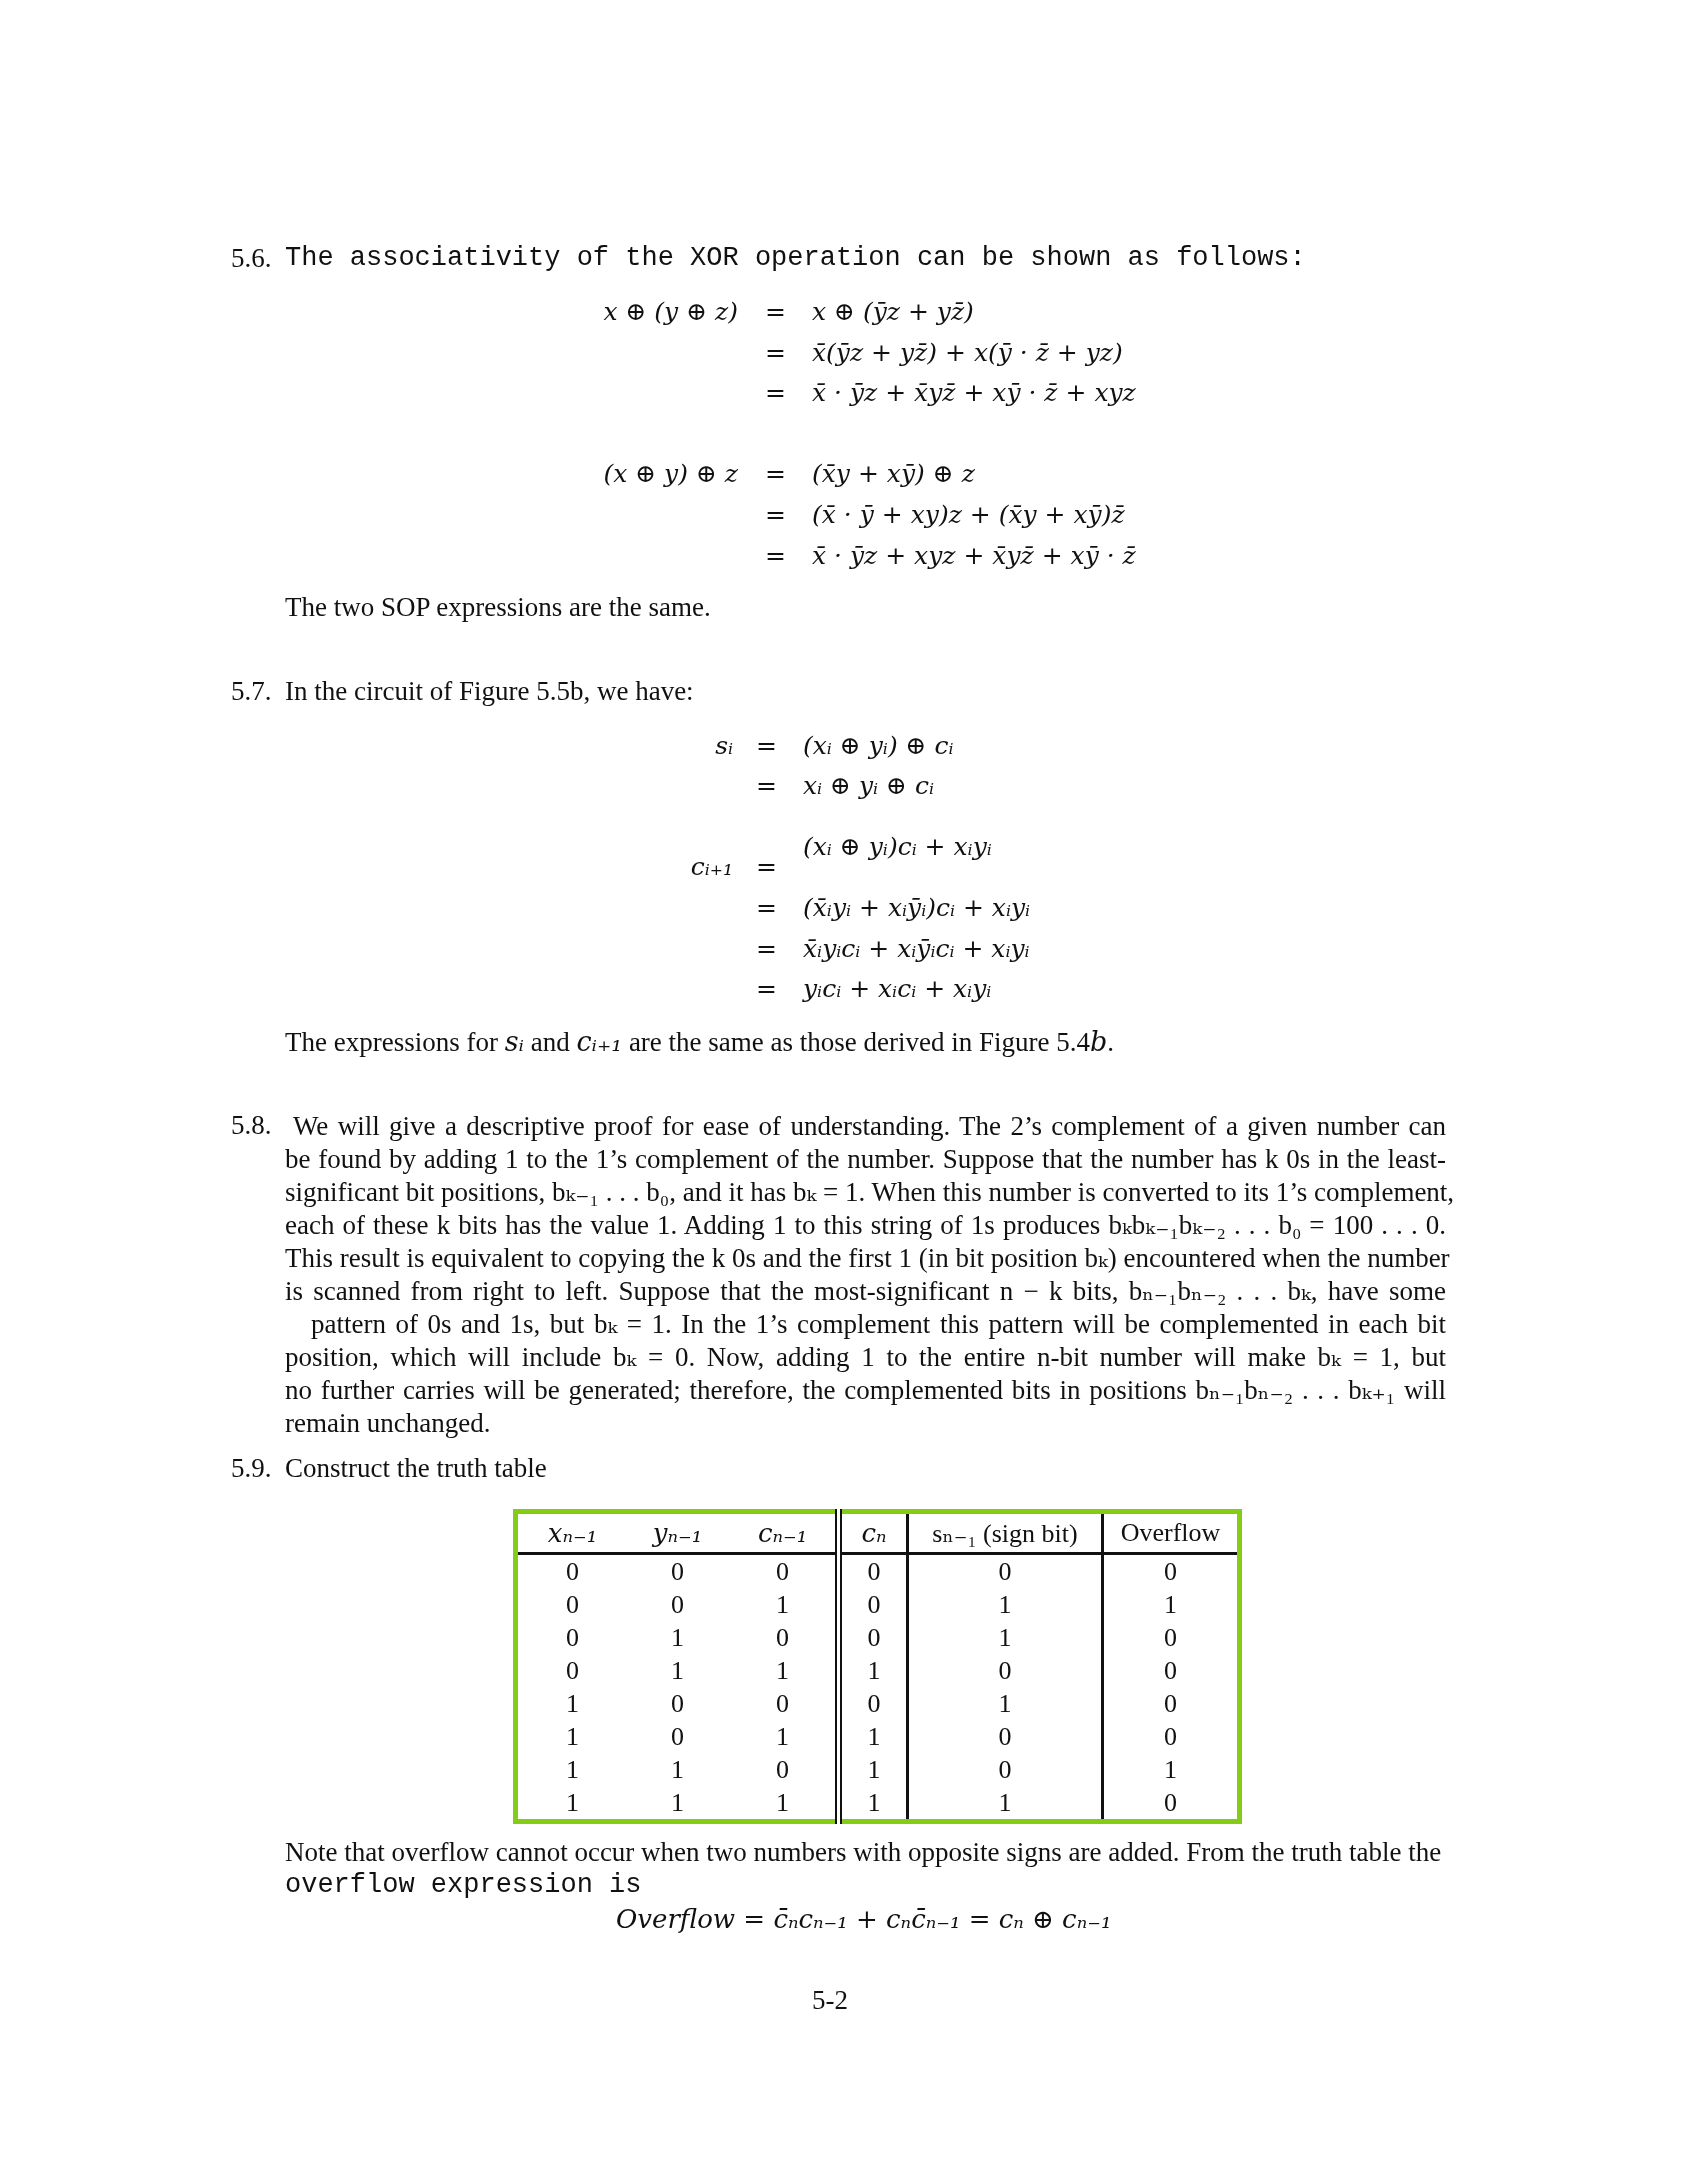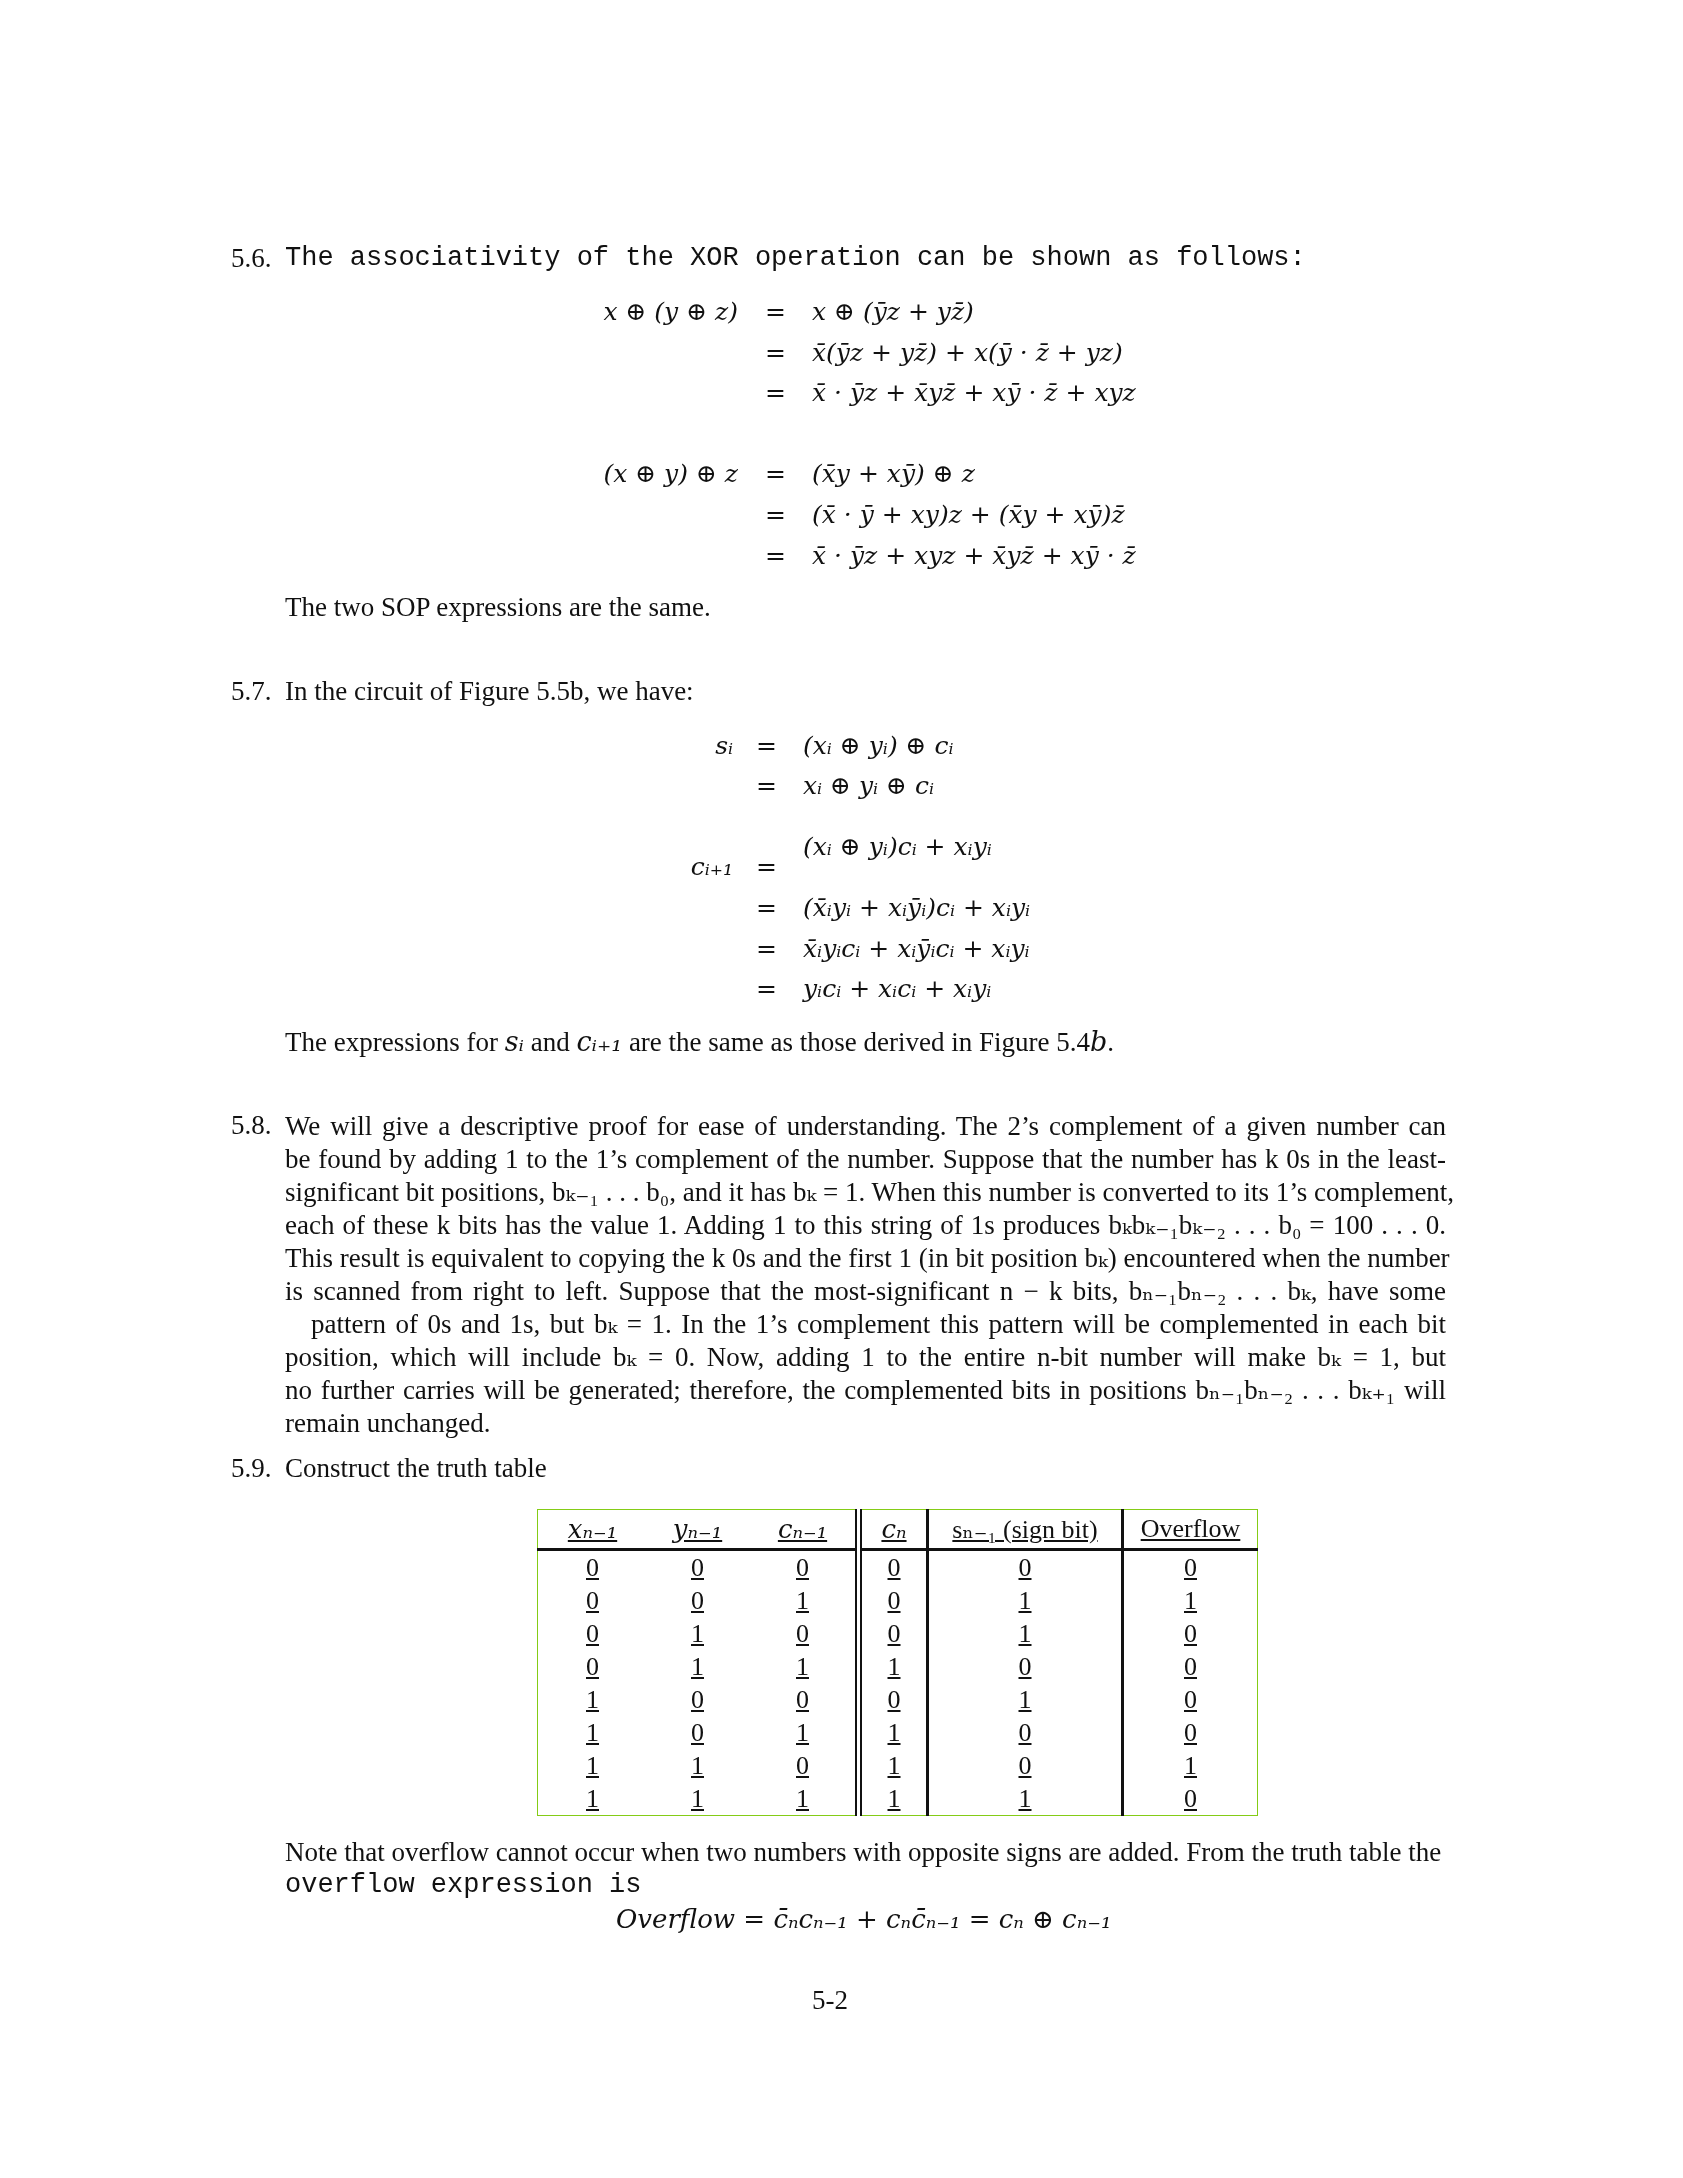--- a/index.html
+++ b/index.html
@@ -12,25 +12,24 @@
   .num { position: absolute; left: 231px; }
   .para { position: absolute; left: 285px; width: 1161px; line-height: 33px; text-align: justify; }
   .line { position: absolute; white-space: nowrap; }
   .math { font-family: "DejaVu Serif", "Liberation Serif", serif; font-style: italic; font-size: 25px; }
   .m { font-family: "DejaVu Serif", "Liberation Serif", serif; font-style: italic; }
   .eq-lhs { position: absolute; text-align: right; white-space: nowrap; }
   .eq-op { position: absolute; white-space: nowrap; font-style: normal; }
   .eq-rhs { position: absolute; white-space: nowrap; }
 
   table.tt {
-    position: absolute; left: 537px; top: 1509px;
+    position: absolute; left: 513px; top: 1509px;
     border-collapse: collapse;
-    border: 1px solid #84cc16;
+    border: 5px solid #84cc16;
     font-size: 26px;
-    text-decoration: underline;
   }
   table.tt th, table.tt td {
     text-align: center; padding: 0 12px; height: 33px; font-weight: normal;
   }
   table.tt th { border-bottom: 3px solid #111; height: 38px; }
   table.tt .c-x { width: 81px; padding-left: 14px; }
   table.tt .c-y { width: 81px; }
   table.tt .c-cin { width: 81px; border-right: 7px double #111; }
   table.tt .c-cn { width: 40px; border-right: 3px solid #111; }
   table.tt .c-s { width: 168px; border-right: 3px solid #111; }
@@ -84,21 +83,21 @@
   <div class="eq-op" style="left:756px; top:934px;">=</div>
   <div class="eq-rhs" style="left:803px; top:934px;">x̄ᵢyᵢcᵢ + xᵢȳᵢcᵢ + xᵢyᵢ</div>
   <div class="eq-op" style="left:756px; top:974px;">=</div>
   <div class="eq-rhs" style="left:803px; top:974px;">yᵢcᵢ + xᵢcᵢ + xᵢyᵢ</div>
 </div>
 
 <div class="line" style="left:285px; top:1026px;"><span>The expressions for </span><span class="m">sᵢ</span><span> and </span><span class="m">cᵢ₊₁</span><span> are the same as those derived in Figure 5.4</span><span class="m">b</span><span>.</span></div>
 
 <div class="num line" style="top:1110px;">5.8.</div>
 <div class="para" style="top:1110px;">
-  <div class="pl" style="text-align-last: justify; text-align: justify; white-space: nowrap; display: block;"><span style="white-space: nowrap; word-spacing: 0px;">We will give a descriptive proof for ease of understanding.  The 2’s complement of a given number can</span></div>
+  <div class="pl" style="text-align-last: justify; text-align: justify; white-space: nowrap; display: block;"><span style="white-space: nowrap; word-spacing: 0px; margin-left: 8px;">We will give a descriptive proof for ease of understanding.  The 2’s complement of a given number can</span></div>
   <div class="pl" style="text-align-last: justify; text-align: justify; white-space: nowrap; display: block;"><span style="white-space: nowrap; word-spacing: 0px;">be found by adding 1 to the 1’s complement of the number. Suppose that the number has k 0s in the least-</span></div>
   <div class="pl" style="text-align-last: justify; text-align: justify; white-space: nowrap; display: block;"><span style="white-space: nowrap; word-spacing: 0px;">significant bit positions, bₖ₋₁ . . . b₀, and it has bₖ = 1. When this number is converted to its 1’s complement,</span></div>
   <div class="pl" style="text-align-last: justify; text-align: justify; white-space: nowrap; display: block;"><span style="white-space: nowrap; word-spacing: 0px;">each of these k bits has the value 1. Adding 1 to this string of 1s produces bₖbₖ₋₁bₖ₋₂ . . . b₀ = 100 . . . 0.</span></div>
   <div class="pl" style="text-align-last: justify; text-align: justify; white-space: nowrap; display: block;"><span style="white-space: nowrap; word-spacing: 0px;">This result is equivalent to copying the k 0s and the first 1 (in bit position bₖ) encountered when the number</span></div>
   <div class="pl" style="text-align-last: justify; text-align: justify; white-space: nowrap; display: block;"><span style="white-space: nowrap; word-spacing: 0px;">is scanned from right to left.  Suppose that the most-significant n − k bits, bₙ₋₁bₙ₋₂ . . . bₖ, have some</span></div>
   <div class="pl" style="text-align-last: justify; text-align: justify; white-space: nowrap; display: block;"><span style="white-space: nowrap; word-spacing: 0px; margin-left: 26px;">pattern of 0s and 1s, but bₖ = 1.  In the 1’s complement this pattern will be complemented in each bit</span></div>
   <div class="pl" style="text-align-last: justify; text-align: justify; white-space: nowrap; display: block;"><span style="white-space: nowrap; word-spacing: 0px;">position, which will include bₖ = 0.  Now, adding 1 to the entire n-bit number will make bₖ = 1, but</span></div>
   <div class="pl" style="text-align-last: justify; text-align: justify; white-space: nowrap; display: block;"><span style="white-space: nowrap; word-spacing: 0px;">no further carries will be generated; therefore, the complemented bits in positions bₙ₋₁bₙ₋₂ . . . bₖ₊₁ will</span></div>
   <div class="pl">remain unchanged.</div>
 </div>

